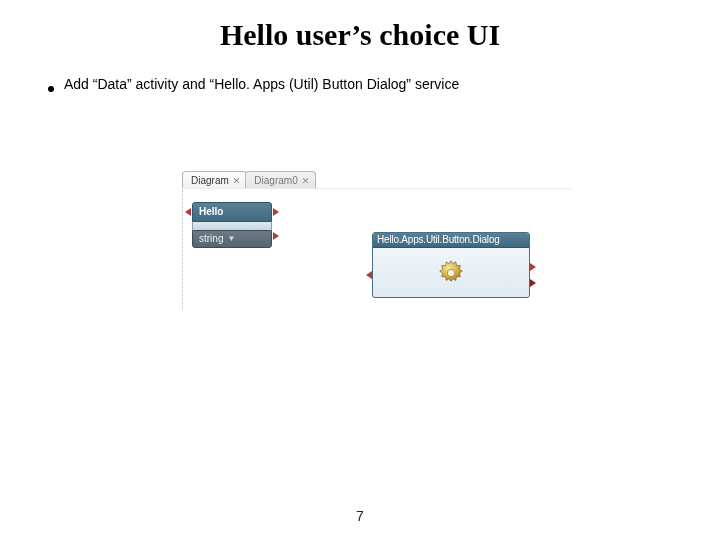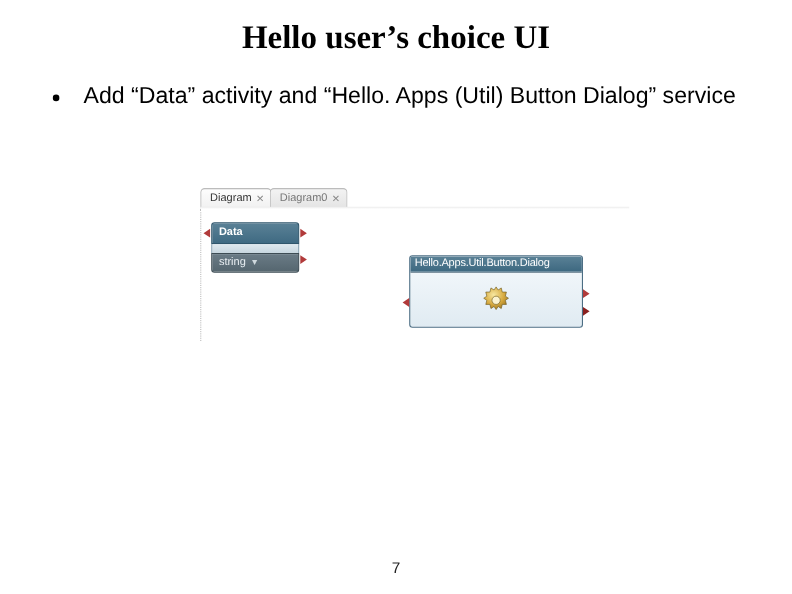--- a/index.html
+++ b/index.html
@@ -1,18 +1,18 @@
 <!DOCTYPE html>
 <html><head>
 <meta charset="utf-8">
 <style>
   html,body{margin:0;padding:0;width:720px;height:540px;background:#fff;font-family:"Segoe UI",Arial,sans-serif;color:#000}
   .slide{position:relative;width:720px;height:540px}
   .title{font-family:Georgia,"Times New Roman",serif;font-size:30px;font-weight:700;text-align:center;padding-top:18px}
-  .bullet{display:flex;gap:22px;margin:24px 48px 0 48px;font-size:21px}
+  .bullet{display:flex;gap:10px;margin:24px 48px 0 48px;font-size:14px}
   .bullet .dot{width:6px;height:6px;border-radius:50%;background:#000;margin-top:10px;flex:none}
   .canvas-wrap{position:absolute;left:182px;top:170px;width:390px;height:140px}
   
   .tabs{position:absolute;left:0;top:0;height:20px;display:flex;align-items:center;font-size:10px}
   .tab{height:18px;line-height:18px;padding:0 6px 0 8px;border:1px solid #b5b5b5;border-bottom:none;border-radius:4px 4px 0 0;background:linear-gradient(#fdfdfd,#f0f0f0);margin-right:-2px;display:flex;align-items:center;gap:4px;color:#333}
   .tab.inactive{background:linear-gradient(#f3f3f3,#e3e3e3);color:#777}
   .tab .x{font-size:9px;color:#888}
   .tab-filler{position:absolute;left:0;right:0;top:18px;height:2px;background:linear-gradient(#eaeaea,#fff)}
   .workspace{position:absolute;left:0;top:20px;right:0;bottom:0;background:#fff}
   
@@ -57,21 +57,21 @@
       <span>Diagram0</span>
       <span class="x">✕</span>
     </div>
   </div>
   <div class="tab-filler"></div>
 
   <div class="workspace">
     <div class="vguide"></div>
 
     <div class="node-data">
-      <div class="nd-title">Data</div>
+      <div class="nd-title">Hello</div>
       <div class="nd-body"></div>
       <div class="nd-type">
         <span>string</span>
         <span class="chev">▼</span>
       </div>
       <div class="port l" style="left:-7px;top:6px"></div>
       <div class="port r" style="right:-7px;top:6px"></div>
       <div class="port r" style="right:-7px;top:30px"></div>
     </div>
 

